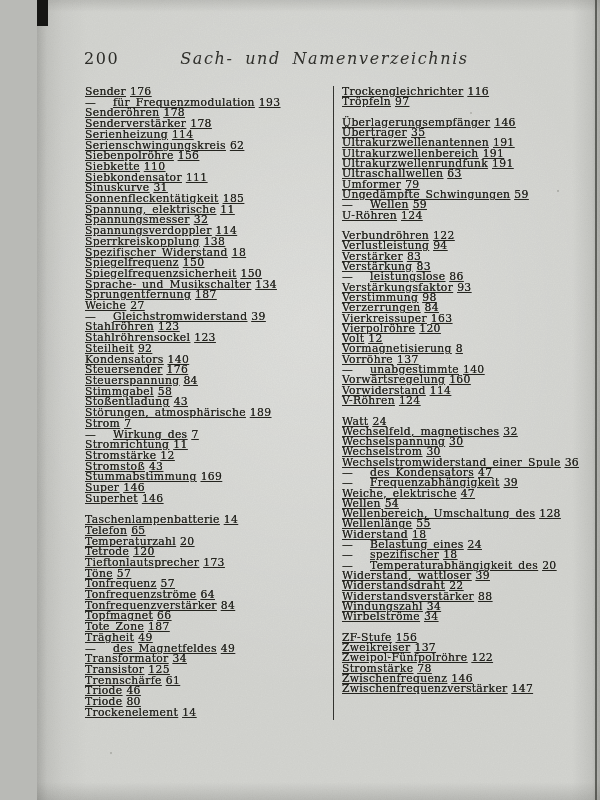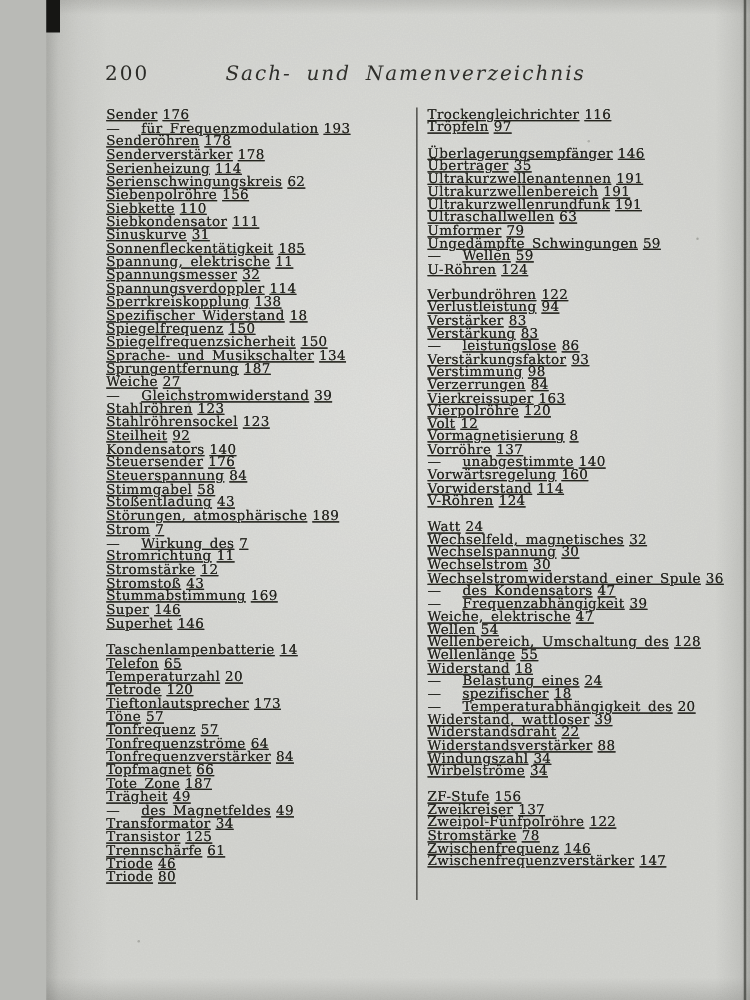--- a/index.html
+++ b/index.html
@@ -119,20 +119,21 @@
       <div class="row"><span class="lbl">Tonfrequenzverstärker</span><span class="num">84</span></div>
       <div class="row"><span class="lbl">Topfmagnet</span><span class="num">66</span></div>
       <div class="row"><span class="lbl">Tote Zone</span><span class="num">187</span></div>
       <div class="row"><span class="lbl">Trägheit</span><span class="num">49</span></div>
       <div class="row"><span class="dash">—</span><span class="lbl">des Magnetfeldes</span><span class="num">49</span></div>
       <div class="row"><span class="lbl">Transformator</span><span class="num">34</span></div>
       <div class="row"><span class="lbl">Transistor</span><span class="num">125</span></div>
       <div class="row"><span class="lbl">Trennschärfe</span><span class="num">61</span></div>
       <div class="row"><span class="lbl">Triode</span><span class="num">46</span></div>
       <div class="row"><span class="lbl">Triode</span><span class="num">80</span></div>
+      <div class="row"><span class="lbl">Trockenelement</span><span class="num">14</span></div>
     </div>
   <div class="col right" id="col-right">
       <div class="row"><span class="lbl">Trockengleichrichter</span><span class="num">116</span></div>
       <div class="row"><span class="lbl">Tröpfeln</span><span class="num">97</span></div>
       <div class="row gap"></div>
       <div class="row"><span class="lbl">Überlagerungsempfänger</span><span class="num">146</span></div>
       <div class="row"><span class="lbl">Übertrager</span><span class="num">35</span></div>
       <div class="row"><span class="lbl">Ultrakurzwellenantennen</span><span class="num">191</span></div>
       <div class="row"><span class="lbl">Ultrakurzwellenbereich</span><span class="num">191</span></div>
       <div class="row"><span class="lbl">Ultrakurzwellenrundfunk</span><span class="num">191</span></div>

